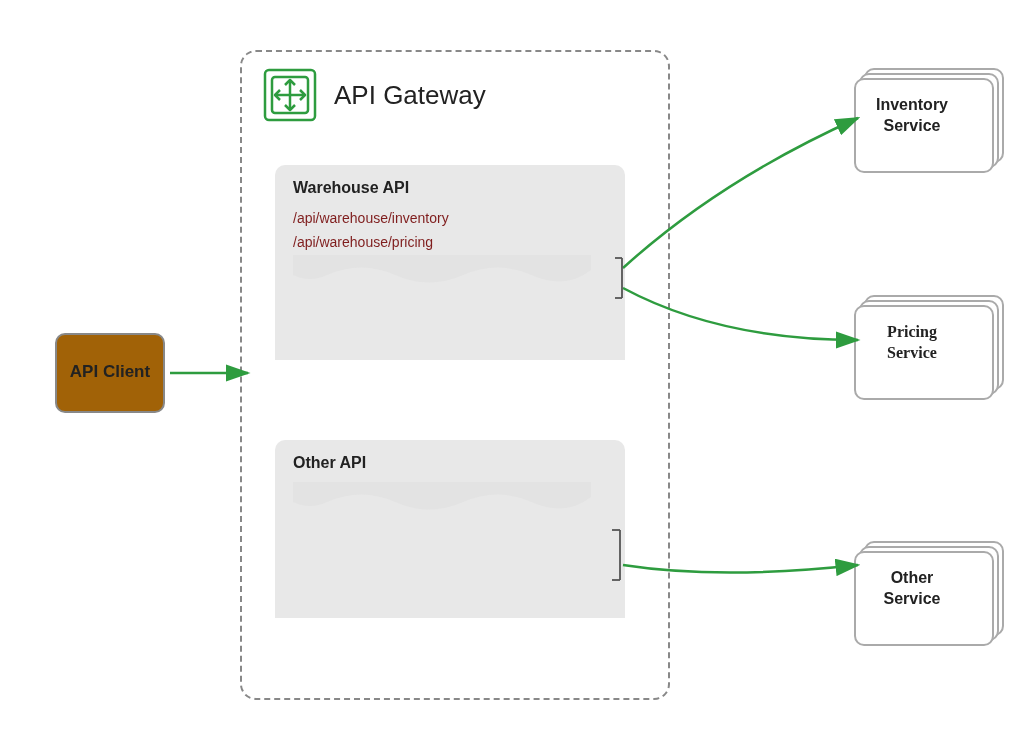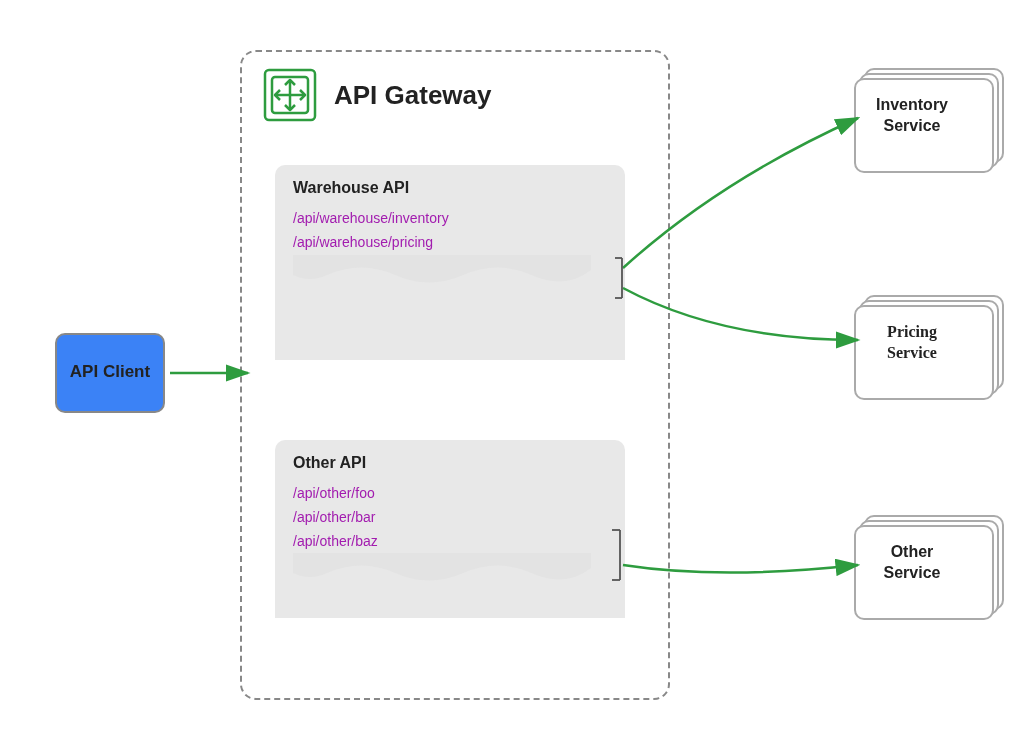--- a/index.html
+++ b/index.html
@@ -24,21 +24,21 @@
     
     .api-client {
       position: absolute;
       left: 55px;
       top: 50%;
       transform: translateY(-50%);
       width: 110px;
       height: 80px;
       border: 2.5px solid #888;
       border-radius: 10px;
-      background: #3b82f6;
+      background: #a16207;
       display: flex;
       align-items: center;
       justify-content: center;
       text-align: center;
       font-size: 17px;
       font-weight: 600;
       color: #222;
       line-height: 1.3;
     }
 
@@ -65,21 +65,21 @@
     }
 
     
     .gateway-icon {
       width: 60px;
       height: 60px;
     }
 
     .gateway-title {
       font-size: 26px;
-      font-weight: 700;
+      font-weight: 400;
       color: #222;
     }
 
     
     .api-panel {
       position: absolute;
       left: 275px;
       width: 350px;
       background: #e8e8e8;
       border-radius: 10px 10px 0 0;
@@ -98,41 +98,41 @@
 
     .api-panel-title {
       font-size: 16px;
       font-weight: 700;
       color: #222;
       margin-bottom: 10px;
     }
 
     .api-panel-routes {
       font-size: 14px;
-      color: #a21caf;
+      color: #7f1d1d;
       line-height: 1.7;
     }
 
     
     .api-panel-wave {
       width: 100%;
       height: 40px;
       overflow: hidden;
       margin-top: 0;
     }
 
     
     .service-stack {
       position: absolute;
       right: 20px;
     }
 
     .service-stack-inventory { top: 68px; }
     .service-stack-pricing { top: 295px; font-family: Liberation Serif, serif; }
-    .service-stack-other { top: 515px; }
+    .service-stack-other { top: 541px; }
 
     .service-card {
       position: relative;
       width: 150px;
       height: 110px;
     }
 
     
     .service-card .card-layer {
       position: absolute;
@@ -213,23 +213,20 @@
       /api/warehouse/inventory<br>/api/warehouse/pricing
     </div>
     
     <svg class="api-panel-wave" viewBox="0 0 350 40" preserveAspectRatio="none" xmlns="http://www.w3.org/2000/svg">
       <path d="M0,0 L350,0 L350,15 Q320,35 280,20 Q240,5 200,20 Q160,35 120,20 Q80,5 40,20 Q20,28 0,20 Z" fill="#e3e3e3"></path>
     </svg>
   </div>
 
   <div class="api-panel api-panel-other">
     <div class="api-panel-title">Other API</div>
-    <div class="api-panel-routes">
-      /api/other/foo<br>/api/other/bar<br>/api/other/baz
-    </div>
     
     <svg class="api-panel-wave" viewBox="0 0 350 40" preserveAspectRatio="none" xmlns="http://www.w3.org/2000/svg">
       <path d="M0,0 L350,0 L350,15 Q320,35 280,20 Q240,5 200,20 Q160,35 120,20 Q80,5 40,20 Q20,28 0,20 Z" fill="#e3e3e3"></path>
     </svg>
   </div>
 
   <div class="service-stack service-stack-inventory">
     <div class="service-card">
       <div class="card-layer card-layer-3"></div>
       <div class="card-layer card-layer-2"></div>

